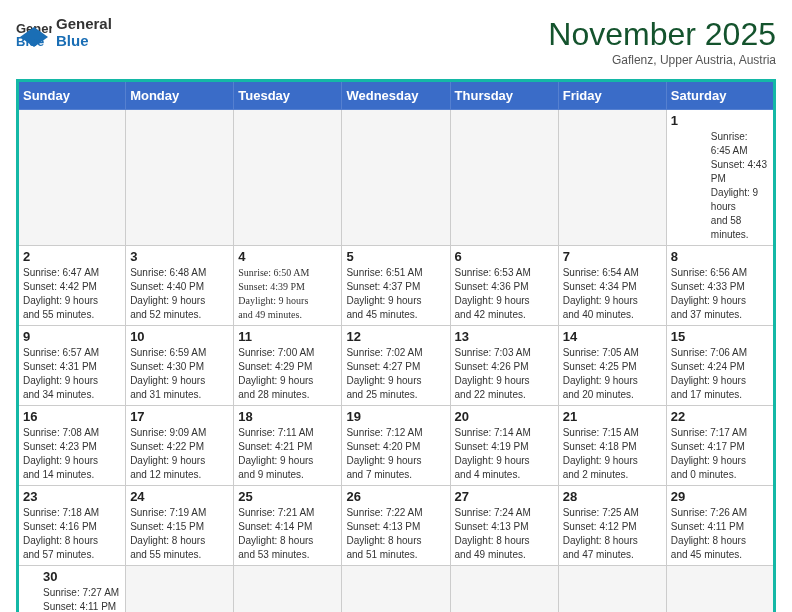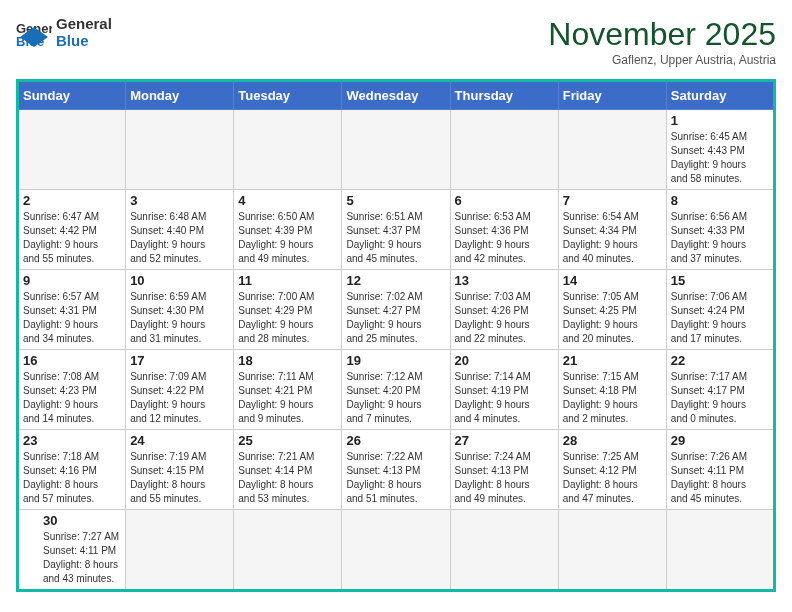--- a/index.html
+++ b/index.html
@@ -120,21 +120,21 @@
   <tbody id="calendar-body">
   <tr>
         <td class="empty"></td>
         <td class="empty"></td>
         <td class="empty"></td>
         <td class="empty"></td>
         <td class="empty"></td>
         <td class="empty"></td>
         <td>
           <span class="day-num">1</span>
-          <div class="day-info" style="white-space: pre-line;">Sunrise: 6:45 AM
+          <div class="day-info" style="white-space: pre-line; margin-left: 40px;">Sunrise: 6:45 AM
 Sunset: 4:43 PM
 Daylight: 9 hours
 and 58 minutes.</div>
         </td>
       </tr>
       <tr>
         <td>
           <span class="day-num">2</span>
           <div class="day-info" style="white-space: pre-line;">Sunrise: 6:47 AM
 Sunset: 4:42 PM
@@ -143,21 +143,21 @@
         </td>
         <td>
           <span class="day-num">3</span>
           <div class="day-info" style="white-space: pre-line;">Sunrise: 6:48 AM
 Sunset: 4:40 PM
 Daylight: 9 hours
 and 52 minutes.</div>
         </td>
         <td>
           <span class="day-num">4</span>
-          <div class="day-info" style="white-space: pre-line;">Sunrise: 6:50 AM
+          <div class="day-info" style="white-space: pre-line; font-family: Liberation Serif, serif;">Sunrise: 6:50 AM
 Sunset: 4:39 PM
 Daylight: 9 hours
 and 49 minutes.</div>
         </td>
         <td>
           <span class="day-num">5</span>
           <div class="day-info" style="white-space: pre-line;">Sunrise: 6:51 AM
 Sunset: 4:37 PM
 Daylight: 9 hours
 and 45 minutes.</div>
@@ -238,21 +238,21 @@
       <tr>
         <td>
           <span class="day-num">16</span>
           <div class="day-info" style="white-space: pre-line;">Sunrise: 7:08 AM
 Sunset: 4:23 PM
 Daylight: 9 hours
 and 14 minutes.</div>
         </td>
         <td>
           <span class="day-num">17</span>
-          <div class="day-info" style="white-space: pre-line;">Sunrise: 7:09 AM
+          <div class="day-info" style="white-space: pre-line;">Sunrise: 9:09 AM
 Sunset: 4:22 PM
 Daylight: 9 hours
 and 12 minutes.</div>
         </td>
         <td>
           <span class="day-num">18</span>
           <div class="day-info" style="white-space: pre-line;">Sunrise: 7:11 AM
 Sunset: 4:21 PM
 Daylight: 9 hours
 and 9 minutes.</div>

